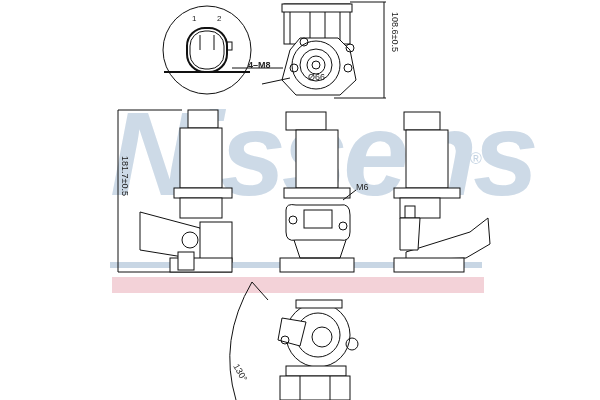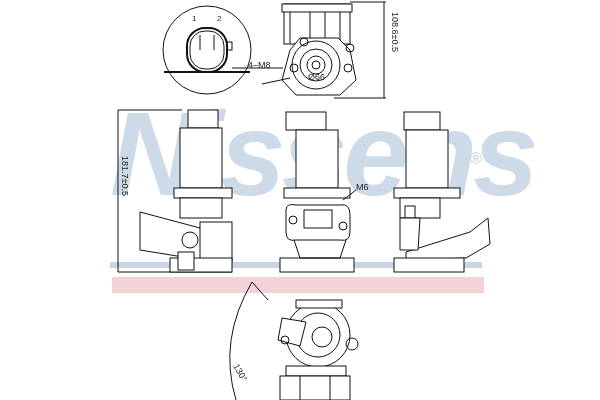--- a/index.html
+++ b/index.html
@@ -108,19 +108,19 @@
     <rect x="286" y="366" width="60" height="10" fill="#fff"></rect>
     <rect x="280" y="376" width="70" height="24" fill="#fff"></rect>
     <line x1="300" y1="376" x2="300" y2="400"></line>
     <line x1="330" y1="376" x2="330" y2="400"></line>
   </g>
 </svg>
 
 <div class="layer">
   <span class="dim" style="left:192px;top:14px;font-size:8px;">1</span>
   <span class="dim" style="left:217px;top:14px;font-size:8px;">2</span>
-  <span class="dim" style="left:248px;top:60px;">4–M8</span>
+  <span class="dim" style="left:248px;top:60px;font-weight:bold;">4–M8</span>
   <span class="dim" style="left:262px;top:72px;padding-left:46px;">Ø66</span>
   <span class="dim rot" style="left:400px;top:12px;">108.6±0.5</span>
   <span class="dim rot" style="left:130px;top:156px;">181.7±0.5</span>
   <span class="dim" style="left:356px;top:182px;text-align:center;">M6</span>
   <span class="dim" style="left:240px;top:362px;transform:rotate(60deg);transform-origin:left top;">130°</span>
 </div>
 
 </body></html>

